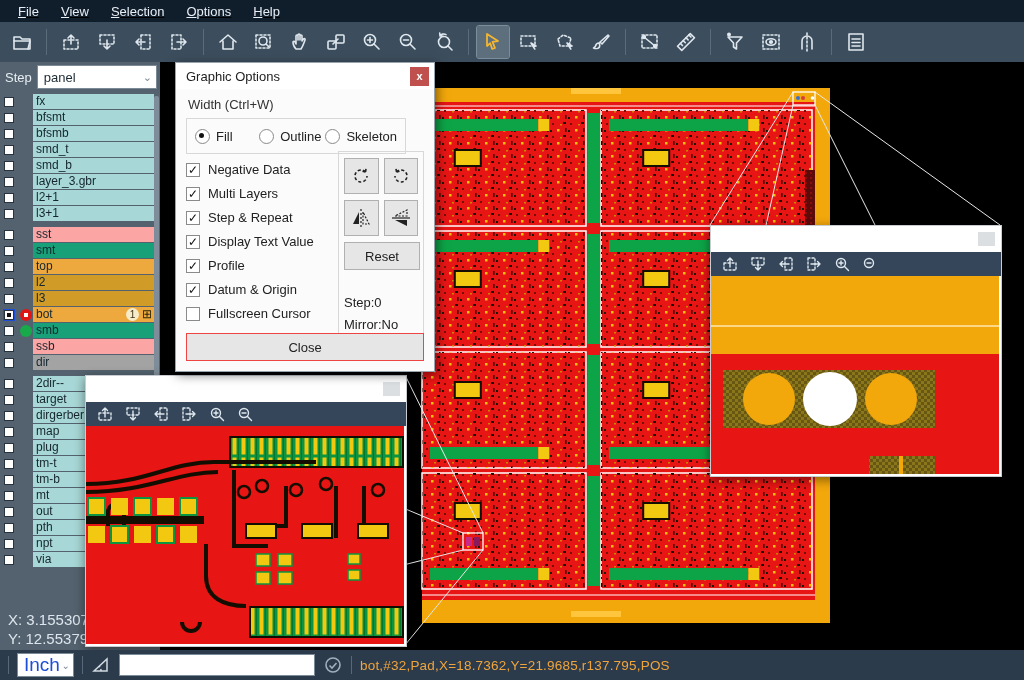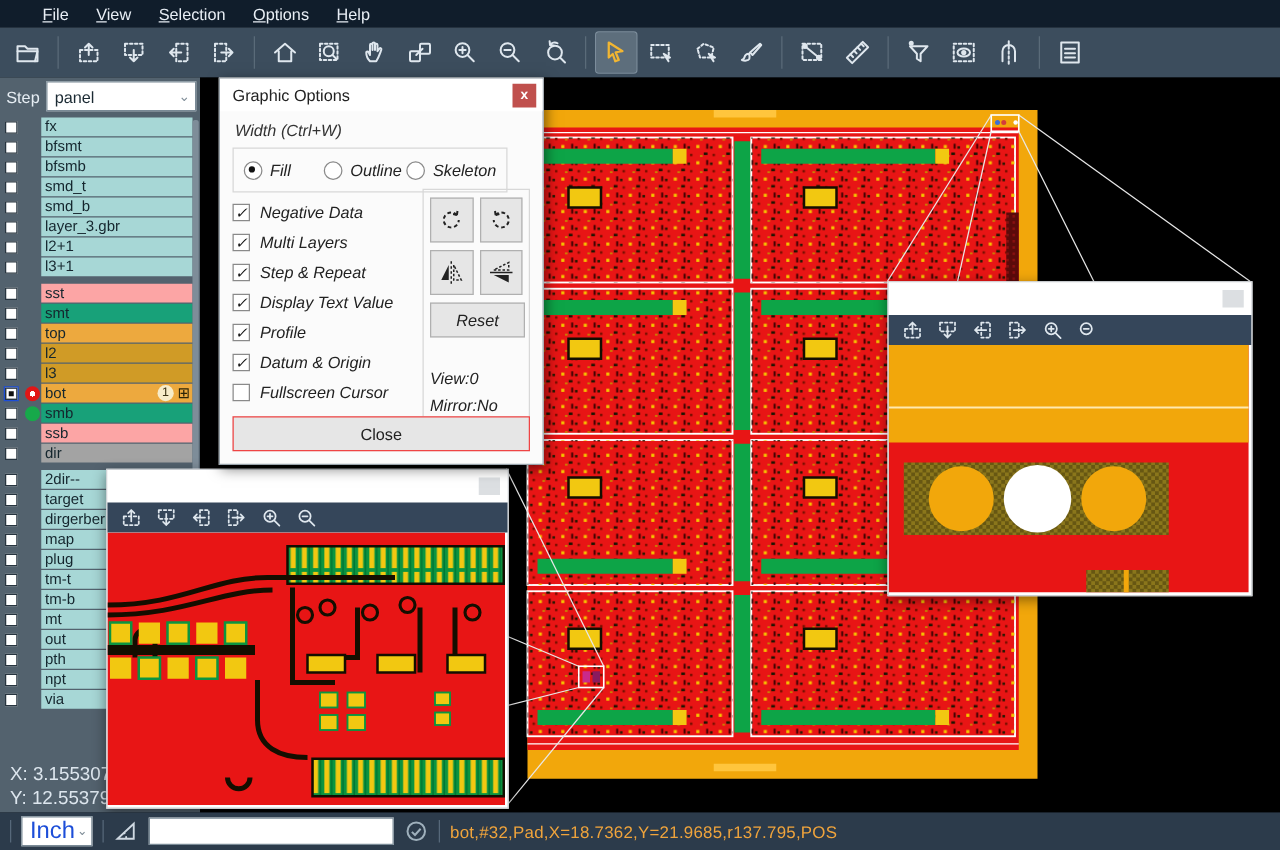--- a/index.html
+++ b/index.html
@@ -1,21 +1,21 @@
 <!DOCTYPE html>
 <html><head>
 <meta charset="utf-8">
 <style>
   html,body{margin:0;padding:0;}
   body{width:1024px;height:680px;position:relative;overflow:hidden;
        font-family:"Liberation Sans",sans-serif;background:#0d141c;
        -webkit-font-smoothing:antialiased;}
   
   .menubar{position:absolute;left:0;top:0;width:1024px;height:22px;background:#101d2b;
-           display:flex;align-items:center;gap:2px;padding-left:24px;box-sizing:border-box;}
+           display:flex;align-items:center;gap:2px;padding-left:8px;box-sizing:border-box;text-decoration:underline;}
   .menubar .item{color:#e8eef5;font-size:13px;padding:2px 10px;cursor:default;}
   .menubar .item::first-letter{text-decoration:underline;}
   
   .toolbar{position:absolute;left:0;top:22px;width:1024px;height:40px;background:#3c4d5d;
            display:flex;align-items:center;padding-left:4px;box-sizing:border-box;}
   .tbtn{width:32px;height:32px;margin:0 2px;display:flex;align-items:center;justify-content:center;
         border-radius:2px;}
   .tbtn svg{display:block;}
   .tbtn.active{background:#5d6e7c;outline:1px solid #7c8d9b;}
   .tsep{width:1px;height:26px;background:#5a6b79;margin:0 6px;}
@@ -62,21 +62,21 @@
   .micon{stroke:#dfe7ee;fill:none;stroke-width:1.4;stroke-linecap:round;stroke-linejoin:round;}
   .win .content{display:block;}
   
   .dialog{position:absolute;left:175px;top:62px;width:260px;height:310px;background:#fbfbfb;
           border:1px solid #9aa4ac;box-shadow:2px 3px 10px rgba(0,0,0,.5);box-sizing:border-box;
           font-size:13px;color:#222;}
   .dialog .dtitle{height:26px;display:flex;align-items:center;justify-content:space-between;
                   padding:0 5px 0 10px;background:#fff;}
   .dialog .dclose{width:19px;height:19px;background:#c0504d;color:#fff;font-size:11px;font-weight:bold;
                   display:flex;align-items:center;justify-content:center;}
-  .dbody{padding:4px 28px 0 10px;position:relative;font-style:italic;}
+  .dbody{padding:4px 28px 0 10px;position:relative;}
   .dlabel{margin:4px 0 6px 2px;color:#333;}
   .radiogrp{border:1px solid #d8d8d8;display:flex;align-items:center;height:34px;padding:0 8px;gap:4px;}
   .radio{display:flex;align-items:center;gap:6px;flex:1;}
   .rdot{width:13px;height:13px;border:1px solid #8a8a8a;border-radius:50%;background:#fff;position:relative;}
   .rdot.on::after{content:"";position:absolute;left:3px;top:3px;width:5px;height:5px;border-radius:50%;background:#111;}
   .checks{margin-top:8px;display:flex;flex-direction:column;gap:9px;width:150px;}
   .check{display:flex;align-items:center;gap:8px;}
   .dcb{width:14px;height:14px;border:1px solid #8a8a8a;background:#fff;display:flex;align-items:center;
        justify-content:center;font-size:12px;color:#111;box-sizing:border-box;}
   .rightgrp{position:absolute;right:10px;top:62px;width:86px;height:196px;border:1px solid #d8d8d8;
@@ -948,21 +948,21 @@
         </div>
         <div class="sqbtn">
           <svg width="22" height="22">
             <path d="M2 11h18" stroke="#222" stroke-width="1.2" fill="none"></path>
             <path d="M5 9h12L17 3z" fill="none" stroke="#222" stroke-width="1.2" stroke-dasharray="2 1.5"></path>
             <path d="M5 13h12L17 19z" fill="#222"></path>
             </svg>
         </div>
       </div>
       <div class="resetbtn">Reset</div>
-      <div class="angletext">View:0</div>
+      <div class="angletext">Step:0</div>
       <div class="angletext">Mirror:No</div>
     </div>
   </div>
   <div class="closebtn">Close</div>
 </div>
 
 <div class="statusbar">
   <div class="ssep"></div>
   <div class="unitsel">
     <span class="val">Inch</span>

